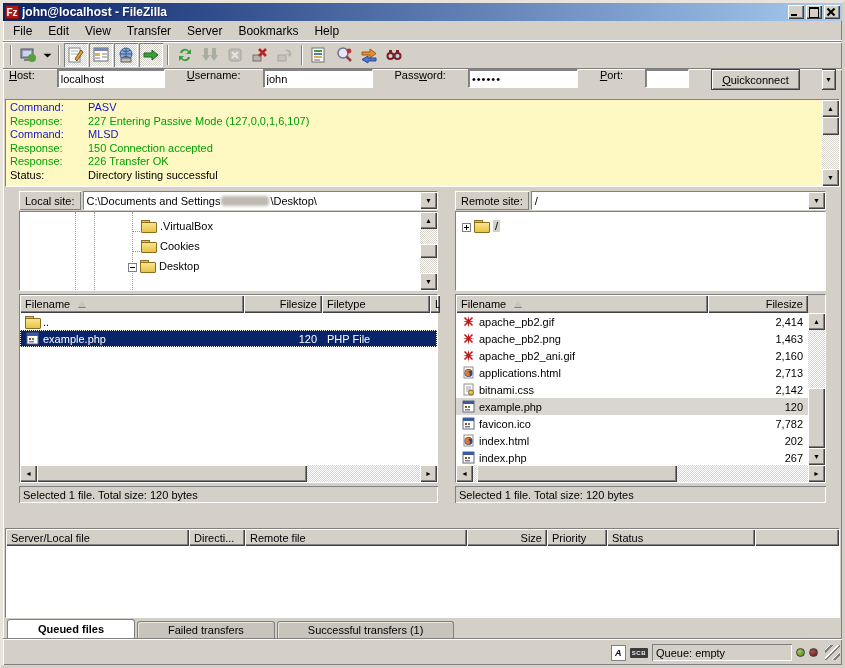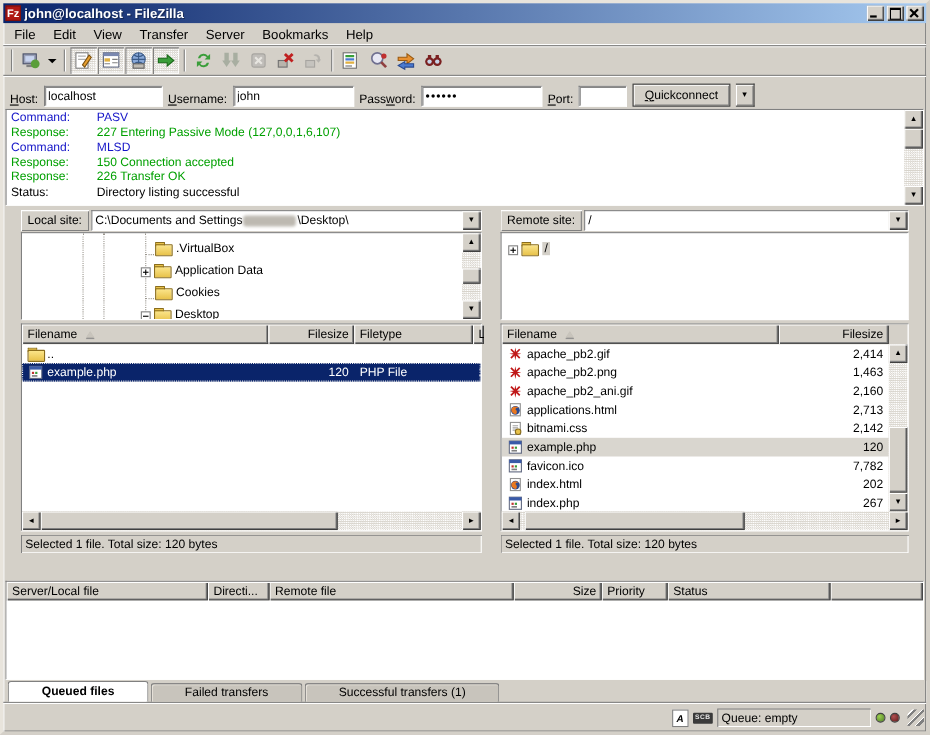--- a/index.html
+++ b/index.html
@@ -40,35 +40,35 @@
   .tb-sep { width:2px; height:20px; margin:0 3px;
     border-left:1px solid #808080; border-right:1px solid #fff; }
   .tb-btn { width:24px; height:24px; display:flex; align-items:center; justify-content:center; }
   .tb-btn.pressed { box-shadow: inset 1px 1px 0 #808080, inset -1px -1px 0 #fff;
     background:repeating-conic-gradient(#fff 0% 25%, #d4d0c8 0% 50%) 0 0/2px 2px; }
   .tb-btn.narrow { width:13px; }
   .tb-btn svg { width:18px; height:18px; }
   .dis { opacity:.45; filter:grayscale(.8); }
 
   
-  .quickbar { height:29px; display:flex; align-items:flex-end; padding:0 6px; gap:5px; flex:0 0 29px;
+  .quickbar { height:29px; display:flex; align-items:flex-start; padding:0 6px; gap:22px; flex:0 0 29px;
     border-top:1px solid #808080; box-shadow: inset 0 1px 0 #fff; }
   .qc-label u { text-decoration:underline; }
   .field { background:#fff; border:1px solid #808080; border-right-color:#fff; border-bottom-color:#fff;
     box-shadow: inset 1px 1px 0 #404040a0; height:19px; font-family:"Liberation Sans",sans-serif;
     font-size:11px; padding:0 3px; }
   .f-host { width:108px; } .f-user { width:110px; } .f-pass { width:110px; letter-spacing:1px; } .f-port { width:44px; }
   .qc-btn { height:21px; padding:0 10px; background:#d4d0c8; font-size:11px;
     border:1px solid #404040; box-shadow: inset 1px 1px 0 #fff, inset -1px -1px 0 #808080; }
   .qc-drop { width:17px; height:21px; background:#d4d0c8; display:flex; align-items:center; justify-content:center;
     border:1px solid #404040; border-left:none; box-shadow: inset 1px 1px 0 #fff, inset -1px -1px 0 #808080; font-size:7px; }
 
   
   .log-wrap { height:88px; flex:0 0 88px; margin:2px 2px 0 2px; display:flex;
-    border:1px solid #808080; border-right-color:#fff; border-bottom-color:#fff; background:#ffffff; }
+    border:1px solid #808080; border-right-color:#fff; border-bottom-color:#fff; background:#fef9c3; }
   .log { flex:1; padding:1px 4px; overflow:hidden; }
   .log-line { display:flex; height:13.5px; line-height:13.5px; white-space:nowrap; }
   .log-label { width:78px; flex:0 0 78px; }
   .cmd { color:#1616c8; } .resp { color:#00a000; } .stat { color:#000; }
 
   
   .vscroll { width:17px; flex:0 0 17px; display:flex; flex-direction:column;
     background:repeating-conic-gradient(#fff 0% 25%, #d8d4cc 0% 50%) 0 0/2px 2px; }
   .hscroll { height:17px; flex:0 0 17px; display:flex;
     background:repeating-conic-gradient(#fff 0% 25%, #d8d4cc 0% 50%) 0 0/2px 2px; }
@@ -376,26 +376,20 @@
           <div class="guide" style="left:55px"></div>
           <div class="guide" style="left:74px"></div>
           <div class="guide" style="left:112px"></div>
           <div class="tree-row">
             <div class="tree-stub" style="left:112px"></div>
             <div style="width:118px;flex:0 0 118px"></div>
             <div class="folder"></div>
             <span class="tree-label">.VirtualBox</span>
           </div>
           <div class="tree-row">
-            <div style="width:108px;flex:0 0 108px"></div>
-            <div class="exbox plus"></div>
-            <div class="folder"></div>
-            <span class="tree-label">Application Data</span>
-          </div>
-          <div class="tree-row">
             <div class="tree-stub" style="left:112px"></div>
             <div style="width:118px;flex:0 0 118px"></div>
             <div class="folder"></div>
             <span class="tree-label">Cookies</span>
           </div>
           <div class="tree-row">
             <div style="width:108px;flex:0 0 108px"></div>
             <div class="exbox"></div>
             <div class="folder"></div>
             <span class="tree-label">Desktop</span>

